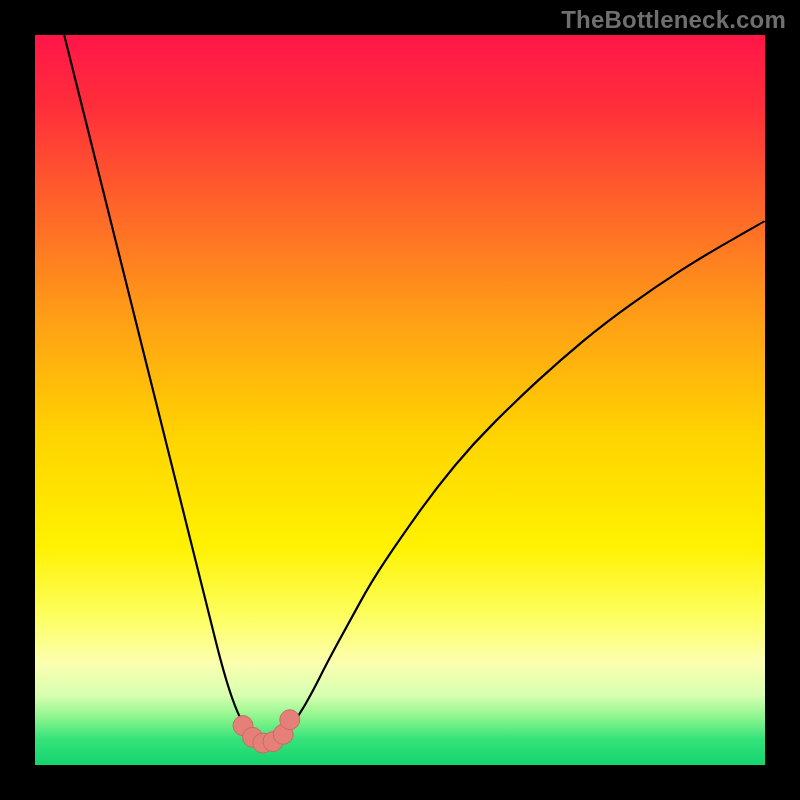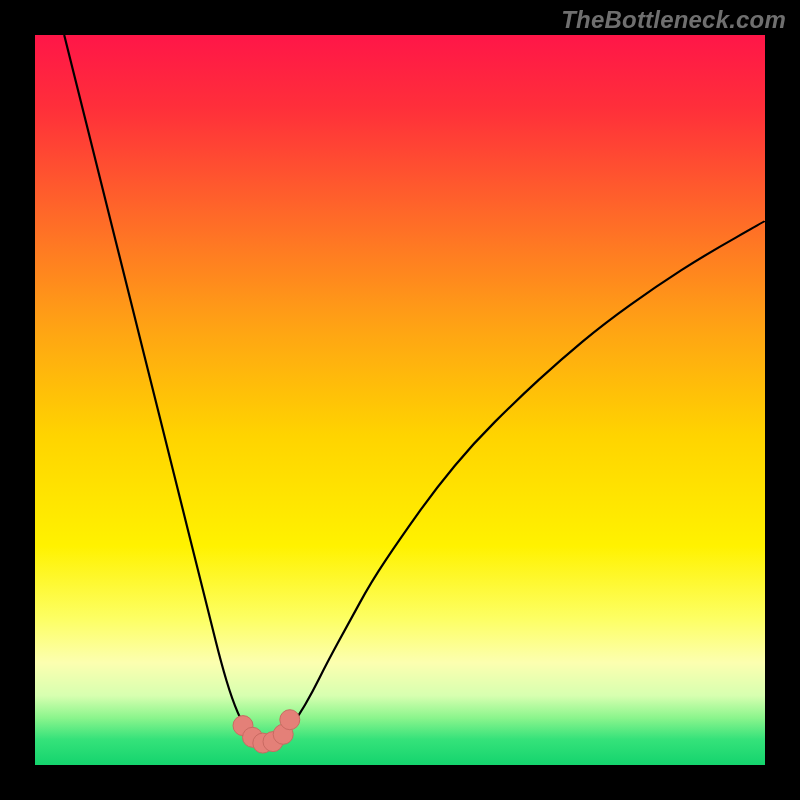--- a/index.html
+++ b/index.html
@@ -28,21 +28,20 @@
   }
   .watermark {
     position: absolute;
     top: 6px;
     right: 14px;
     font-family: Arial, Helvetica, sans-serif;
     font-size: 24px;
     font-weight: 600;
     color: #6f6f6f;
     letter-spacing: 0.2px;
-    font-style: italic;
   }
   svg {
     display: block;
   }
 </style>
 </head>
 <body>
 
 <div class="frame">
   <div class="watermark">TheBottleneck.com</div>

